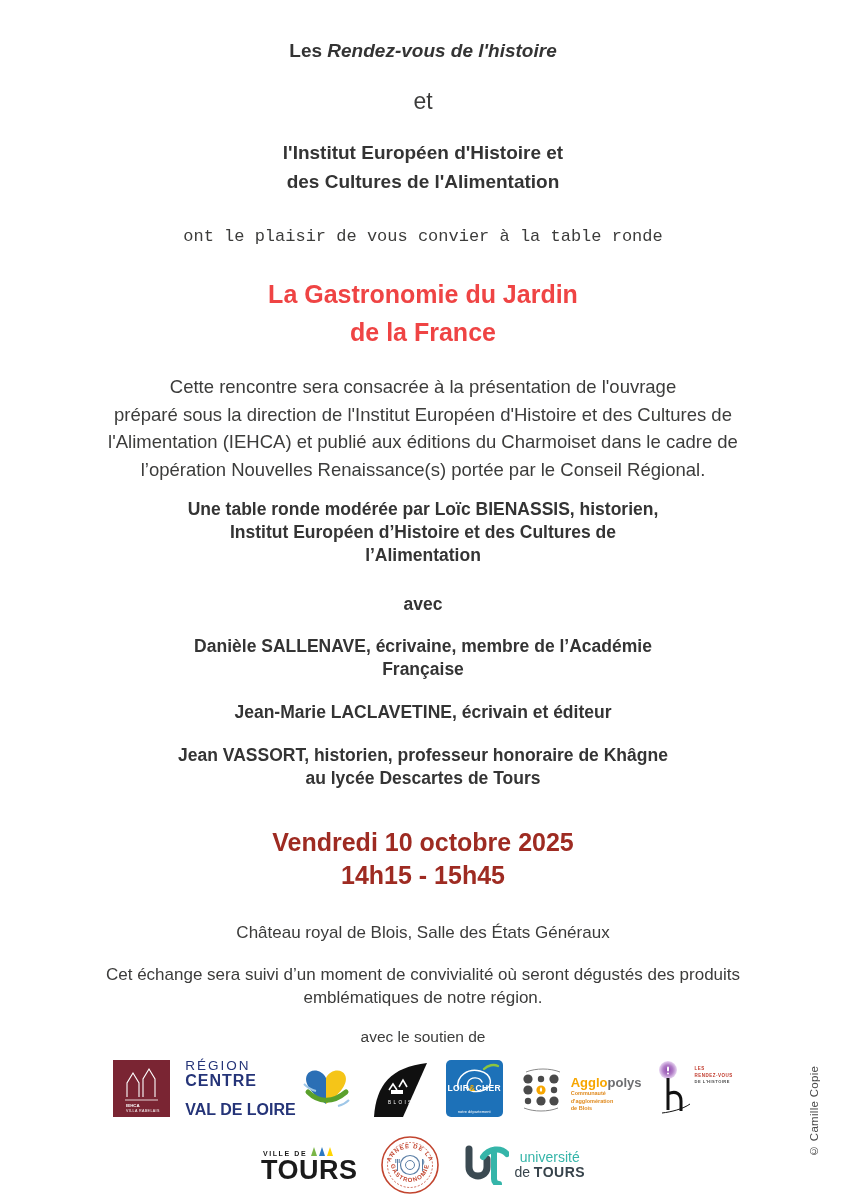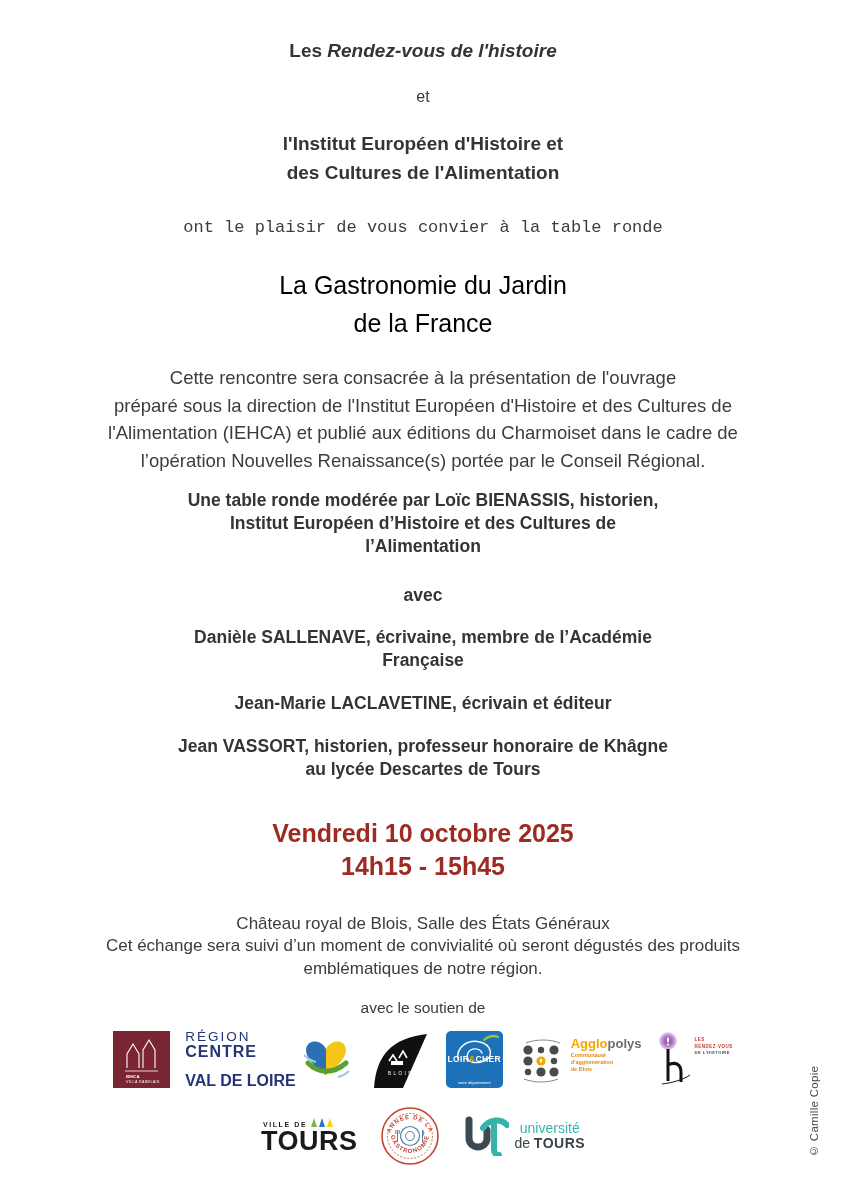--- a/index.html
+++ b/index.html
@@ -3,56 +3,56 @@
 <meta charset="utf-8">
 <style>
   * { margin:0; padding:0; box-sizing:border-box; }
   html,body { background:#ffffff; }
   body { font-family:"Liberation Sans", sans-serif; }
   .page { position:relative; width:846px; height:1200px; background:#fff; overflow:hidden; margin:0 auto; }
   .content { width:720px; margin:0 auto; text-align:center; padding-top:40px; color:#3c3c3b; }
 
   .org1 { font-size:19px; font-weight:700; color:#343434; }
   .org1 .it { font-style:italic; }
-  .conj { margin-top:26px; font-size:16px; }
+  .conj { margin-top:26px; font-size:23px; }
   .org2 { margin-top:23px; font-size:19px; font-weight:700; line-height:29px; color:#343434; }
   .invite { margin-top:31px; font-size:17px;font-family:Liberation Mono, monospace; }
 
-  .title { margin-top:29px; font-size:25px; font-weight:400; line-height:38px; color:#000000; }
+  .title { margin-top:29px; font-size:25px; font-weight:700; line-height:38px; color:#ef4444; }
 
   .desc { margin-top:22px; font-size:18.5px; line-height:27.5px; }
   .desc .it { font-style:italic; }
 
   .moderator { margin-top:15px; font-size:17.5px; font-weight:700; line-height:23px; color:#343434; }
   .avec { margin-top:27px; font-size:17.5px; font-weight:700; color:#343434; }
   .speaker { margin-top:20px; font-size:17.5px; font-weight:700; line-height:23px; color:#343434; }
   .speaker + .speaker { margin-top:20px; }
 
   .datetime { margin-top:36px; font-size:25px; font-weight:800; line-height:33px; color:#9e2b22; }
   .location { margin-top:31px; font-size:17px; }
-  .note { font-size:17px; line-height:23px; }
+  .note { margin-top:20px; font-size:17px; line-height:23px; }
   .support { margin-top:19px; font-size:15.5px; }
 
   .logos-row { margin-top:13px; display:flex; justify-content:center; align-items:center; gap:15px; }
   .logos-row2 { margin-top:15px; display:flex; justify-content:center; align-items:center; gap:22px; }
 
   
   .logo { display:flex; align-items:center; }
 
   .region-text { text-align:left; color:#253478; line-height:1.05; margin-right:4px; }
   .region-text .r1 { font-size:13.5px; font-weight:500; letter-spacing:2px; }
   .region-text .r2 { font-size:16px; font-weight:800; letter-spacing:1px; }
   .region-text .r3 { font-size:16px; font-weight:800;margin-top:12px; }
 
   .lc-box { position:relative; width:57px; height:57px; background:#1d71b8; border-radius:5px; }
   .lc-text { position:absolute; left:0; right:0; bottom:24px; color:#fff; font-weight:800; font-size:8.5px; letter-spacing:.3px; }
   .lc-amp { color:#f9b000; }
   .lc-sub { position:absolute; left:0; right:0; bottom:3px; color:#fff; font-size:4px; }
 
-  .agglo { display:flex; align-items:flex-start; gap:7px; }
+  .agglo { display:flex; align-items:flex-end; gap:7px; }
   .agglo-text { text-align:left; line-height:1.15; }
   .agglo-name { font-size:13px; font-weight:700; }
   .agglo-name .a { color:#f7a600; } .agglo-name .b { color:#6d6e71; font-weight:600; }
   .agglo-sub { font-size:5.5px; color:#e08a1e; font-weight:700; line-height:1.3; }
 
   .rdvh { display:flex; align-items:flex-start; gap:4px; }
   .rdvh-text { text-align:left; padding-top:6px; line-height:1.5; }
   .rdvh-text .l1, .rdvh-text .l2 { font-size:4.5px; letter-spacing:.5px; color:#c0392b; font-weight:700; }
   .rdvh-text .l3 { font-size:4px; letter-spacing:.5px; color:#4a4a4a; font-weight:700; }
 

